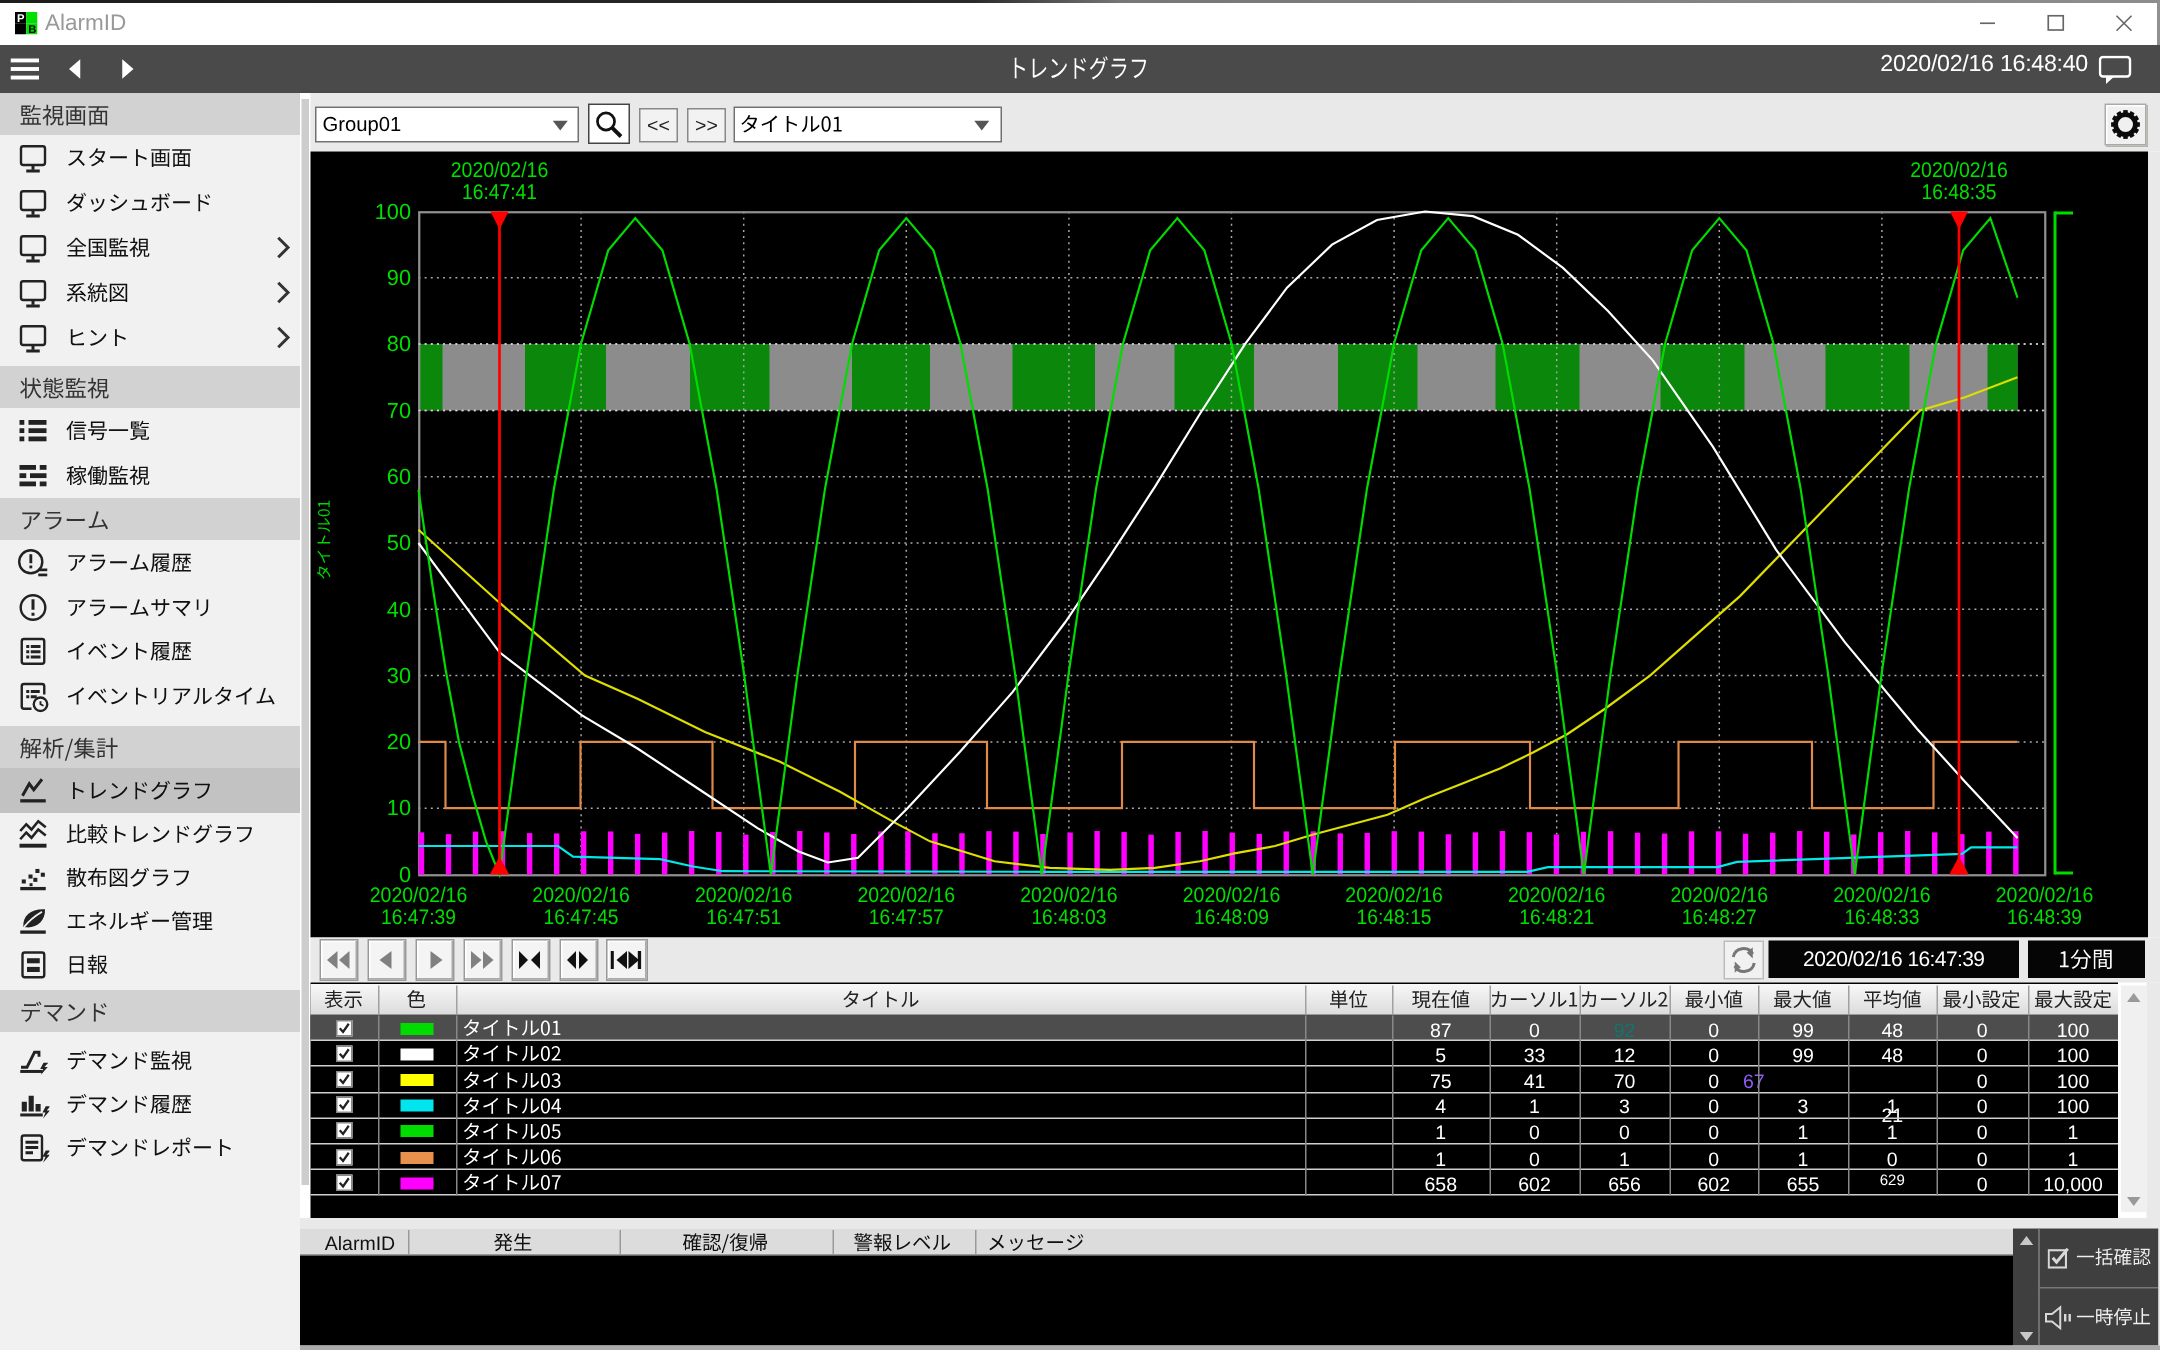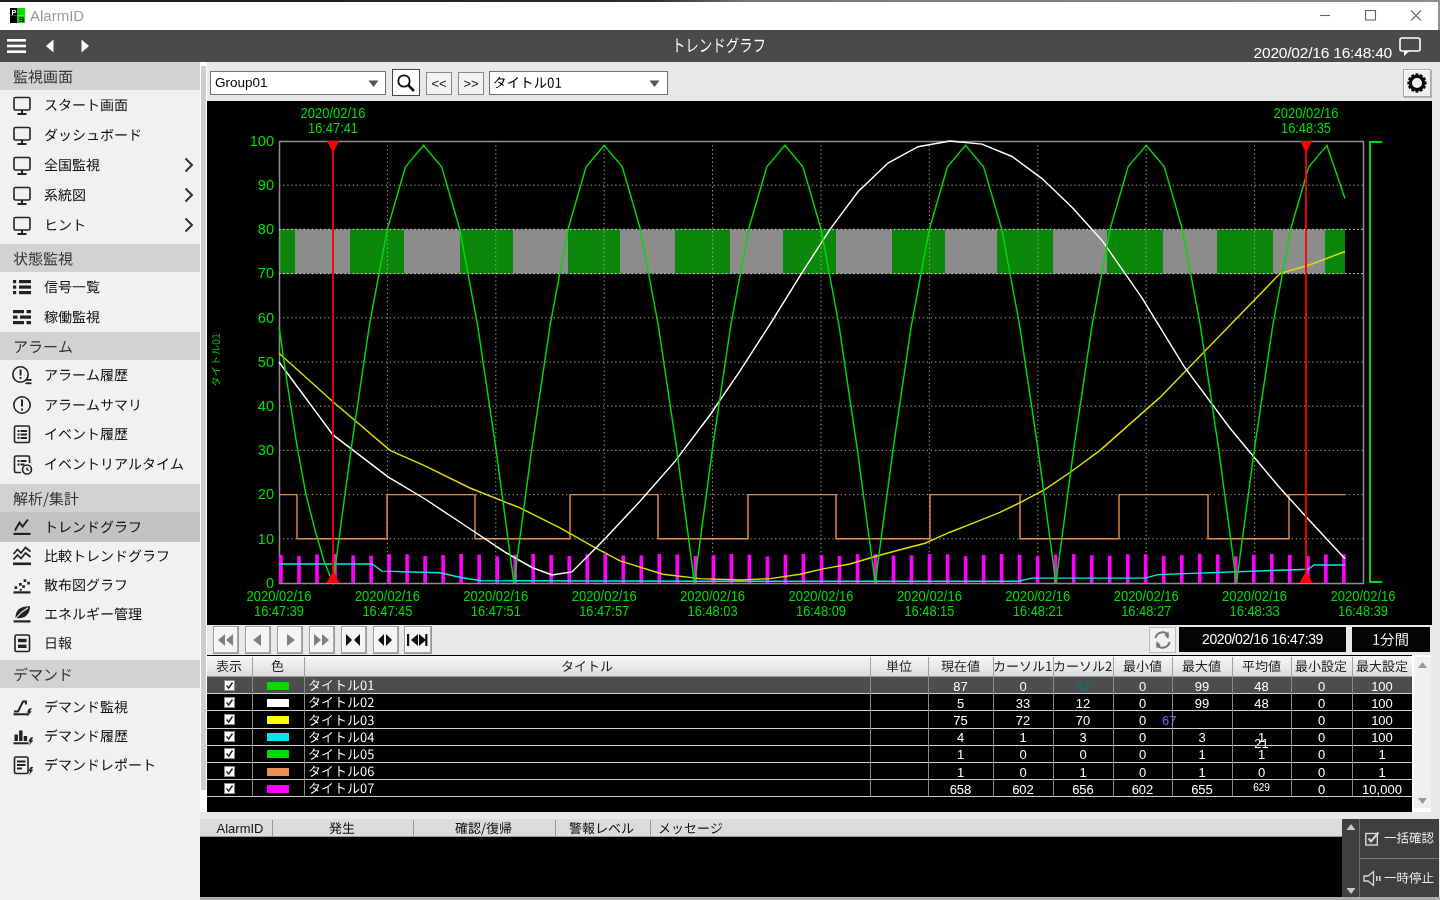--- a/index.html
+++ b/index.html
@@ -28,21 +28,21 @@
     <rect x="0" y="6.7" width="19" height="2.6" fill="#fff"></rect>
     <rect x="0" y="12.4" width="19" height="2.6" fill="#fff"></rect>
 <polygon points="46.5,1.5 46.5,14.5 39,8" fill="#fff"></polygon>
 <polygon points="74.5,1.5 74.5,14.5 82,8" fill="#fff"></polygon>
   </svg>
 <svg style="position:absolute;left:671.5px;top:32.4px;" width="95.0" height="24.1">
     <g transform="translate(0,19.72) scale(0.79,1)">
       <path d="M5.7 -1.5C5.7 -0.9 5.7 -0 5.6 0.5H7.3C7.2 -0.1 7.2 -1 7.2 -1.5L7.1 -7.1C9 -6.5 12 -5.4 13.8 -4.4L14.4 -5.8C12.6 -6.7 9.4 -7.9 7.1 -8.6V-11.4C7.1 -11.9 7.2 -12.6 7.3 -13.2H5.6C5.7 -12.6 5.7 -11.9 5.7 -11.4C5.7 -10 5.7 -2.4 5.7 -1.5Z M20.8 -0.5 21.8 0.3C22 0.1 22.3 0.1 22.5 0C26.7 -1.2 30.2 -3.3 32.4 -6.1L31.7 -7.3C29.5 -4.5 25.6 -2.3 22.4 -1.5C22.4 -2.3 22.4 -9.5 22.4 -11.1C22.4 -11.6 22.4 -12.2 22.5 -12.6H20.8C20.9 -12.3 20.9 -11.5 20.9 -11.1C20.9 -9.5 20.9 -2.4 20.9 -1.4C20.9 -1 20.9 -0.8 20.8 -0.5Z M37.9 -12.5 36.9 -11.4C38.1 -10.6 40.3 -8.8 41.1 -7.9L42.2 -8.9C41.2 -9.9 39.1 -11.7 37.9 -12.5ZM36.4 -1.1 37.3 0.3C40.1 -0.2 42.3 -1.2 44 -2.3C46.5 -3.9 48.5 -6.2 49.7 -8.4L48.9 -9.8C47.9 -7.7 45.8 -5.2 43.2 -3.6C41.6 -2.6 39.4 -1.5 36.4 -1.1Z M62.2 -12.2 61.2 -11.8C61.8 -11.1 62.3 -10.1 62.7 -9.2L63.7 -9.7C63.3 -10.5 62.6 -11.6 62.2 -12.2ZM64.2 -13.1 63.3 -12.6C63.9 -11.9 64.4 -11 64.9 -10.1L65.8 -10.6C65.4 -11.4 64.7 -12.5 64.2 -13.1ZM56.2 -1.3C56.2 -0.6 56.2 0.2 56.1 0.7H57.7C57.7 0.2 57.6 -0.7 57.6 -1.3V-6.9C59.5 -6.3 62.4 -5.2 64.3 -4.1L64.9 -5.6C63.1 -6.5 59.9 -7.7 57.6 -8.4V-11.2C57.6 -11.7 57.7 -12.4 57.7 -12.9H56C56.2 -12.4 56.2 -11.6 56.2 -11.2C56.2 -9.7 56.2 -2.2 56.2 -1.3Z M81 -13.6 80.1 -13.2C80.6 -12.6 81.1 -11.5 81.5 -10.9L82.4 -11.3C82 -12 81.4 -13 81 -13.6ZM82.9 -14.3 82 -13.9C82.5 -13.3 83 -12.3 83.4 -11.6L84.3 -12C84 -12.6 83.3 -13.7 82.9 -14.3ZM76.4 -12.8 74.9 -13.3C74.8 -12.9 74.5 -12.3 74.3 -12C73.6 -10.4 71.9 -8 69 -6.2L70.2 -5.3C72 -6.6 73.5 -8.1 74.5 -9.5H80.2C79.9 -8 78.8 -5.8 77.5 -4.2C76 -2.4 73.8 -0.9 70.7 0.1L72 1.2C75.1 -0 77.2 -1.6 78.7 -3.5C80.2 -5.3 81.3 -7.6 81.7 -9.3C81.8 -9.6 82 -10 82.1 -10.2L81 -10.9C80.7 -10.8 80.4 -10.7 79.9 -10.7H75.3L75.7 -11.5C75.9 -11.8 76.2 -12.3 76.4 -12.8Z M88.9 -12.7V-11.3C89.4 -11.3 89.9 -11.3 90.5 -11.3C91.4 -11.3 96.2 -11.3 97.1 -11.3C97.7 -11.3 98.3 -11.3 98.7 -11.3V-12.7C98.3 -12.6 97.7 -12.6 97.1 -12.6C96.1 -12.6 91.4 -12.6 90.5 -12.6C89.9 -12.6 89.4 -12.6 88.9 -12.7ZM99.9 -8.2 99 -8.8C98.8 -8.7 98.4 -8.7 98 -8.7C97.2 -8.7 89.9 -8.7 89.1 -8.7C88.6 -8.7 88 -8.7 87.4 -8.8V-7.3C88 -7.4 88.7 -7.4 89.1 -7.4C90.1 -7.4 97.3 -7.4 98.1 -7.4C97.8 -6.2 97.1 -4.7 96.1 -3.6C94.6 -2.1 92.5 -1 90.1 -0.5L91.1 0.7C93.3 0.1 95.4 -0.9 97.2 -2.9C98.5 -4.2 99.2 -6 99.7 -7.7C99.7 -7.8 99.8 -8 99.9 -8.2Z M116.6 -11.3 115.6 -12C115.3 -11.9 115 -11.9 114.7 -11.9C113.9 -11.9 107.1 -11.9 106.2 -11.9C105.6 -11.9 104.9 -11.9 104.5 -12V-10.5C104.9 -10.5 105.5 -10.5 106.2 -10.5C107.1 -10.5 113.9 -10.5 114.9 -10.5C114.6 -8.9 113.8 -6.5 112.6 -5C111.2 -3.2 109.3 -1.7 106 -0.9L107.2 0.4C110.3 -0.6 112.3 -2.2 113.8 -4.2C115.2 -5.9 116 -8.7 116.4 -10.5C116.5 -10.8 116.5 -11.1 116.6 -11.3Z" fill="#fff"></path>
     </g>
   </svg>
-<div class="abs" style="right:48px;top:44px;font-size:15.5px;letter-spacing:-0.2px;color:#fff">2020/02/16 16:48:40</div>
+<div class="abs" style="right:48px;top:34px;font-size:15.5px;letter-spacing:-0.2px;color:#fff">2020/02/16 16:48:40</div>
 <svg class="abs" style="left:1399px;top:37px" width="24" height="20">
 <rect x="1" y="1" width="20" height="13" rx="2" fill="none" stroke="#fff" stroke-width="1.6"></rect>
 <path d="M5,14 L5,19 L10.5,14 Z" fill="#fff"></path>
   </svg>
 <div class="abs" style="left:0;top:62px;width:200px;height:838px;background:#f1f1f1"></div>
 <div class="abs" style="left:200px;top:62px;width:7px;height:757px;background:#fff"></div>
 <div class="abs" style="left:201px;top:66px;width:5px;height:724px;background:#cdcdcd"></div>
 <div class="abs" style="left:0;top:62px;width:200px;height:28px;background:#d2d2d2"></div>
 <svg style="position:absolute;left:13px;top:64.5px;" width="61.0" height="21.3">
     <g transform="translate(0,17.4) scale(1.0,1)">
@@ -671,21 +671,21 @@
 <svg class="abs" style="left:225px;top:714.9px" width="9" height="9">
     <polyline points="1.5,4.5 3.7,7 7.5,1.5" stroke="#222" stroke-width="1.5" fill="none"></polyline>
   </svg>
 <div class="abs" style="left:267px;top:715.9px;width:22px;height:8px;background:#ffff00"></div>
 <svg style="position:absolute;left:308px;top:709.6px;" width="67.4" height="18.5">
     <g transform="translate(0,15.08) scale(1.0,1)">
       <path d="M7 -10.2 5.8 -10.6C5.7 -10.2 5.5 -9.8 5.4 -9.6C4.8 -8.4 3.4 -6.4 1.2 -5L2.1 -4.4C3.5 -5.4 4.7 -6.6 5.5 -7.8H9.9C9.6 -6.7 9 -5.3 8.1 -4.2C7.2 -4.8 6.3 -5.5 5.4 -6L4.7 -5.2C5.5 -4.7 6.5 -4 7.4 -3.4C6.3 -2.1 4.6 -0.9 2.4 -0.2L3.4 0.6C5.6 -0.2 7.1 -1.4 8.3 -2.7C8.8 -2.3 9.3 -1.9 9.7 -1.5L10.5 -2.4C10.1 -2.8 9.6 -3.2 9 -3.6C10 -4.9 10.7 -6.4 11 -7.6C11.1 -7.8 11.2 -8.2 11.3 -8.3L10.5 -8.9C10.3 -8.8 10 -8.7 9.6 -8.7H6.1L6.4 -9.2C6.5 -9.4 6.7 -9.9 7 -10.2Z M14.1 -4.7 14.6 -3.7C16.4 -4.2 18.2 -5 19.6 -5.8V-1C19.6 -0.5 19.6 0.2 19.5 0.4H20.8C20.7 0.1 20.7 -0.5 20.7 -1V-6.5C22 -7.4 23.2 -8.3 24.2 -9.4L23.3 -10.2C22.5 -9.1 21.2 -8 19.8 -7.1C18.4 -6.2 16.4 -5.3 14.1 -4.7Z M30.4 -1.1C30.4 -0.7 30.4 -0 30.3 0.4H31.6C31.5 -0 31.5 -0.7 31.5 -1.1L31.5 -5.4C32.9 -5 35.2 -4.1 36.6 -3.3L37 -4.4C35.6 -5.1 33.2 -6.1 31.5 -6.6V-8.7C31.5 -9.1 31.5 -9.7 31.6 -10.1H30.3C30.4 -9.7 30.4 -9.1 30.4 -8.7C30.4 -7.6 30.4 -1.9 30.4 -1.1Z M45.8 -0.3 46.5 0.3C46.6 0.2 46.7 0.1 46.9 0C48.5 -0.7 50.3 -2.1 51.4 -3.6L50.8 -4.5C49.8 -3 48.2 -1.8 47 -1.3C47 -1.7 47 -8 47 -8.8C47 -9.3 47 -9.6 47 -9.8H45.8C45.8 -9.6 45.9 -9.3 45.9 -8.8C45.9 -8 45.9 -1.6 45.9 -1C45.9 -0.7 45.9 -0.5 45.8 -0.3ZM39.9 -0.3 40.8 0.3C41.9 -0.6 42.8 -1.9 43.1 -3.2C43.5 -4.5 43.5 -7.3 43.5 -8.8C43.5 -9.2 43.6 -9.6 43.6 -9.7H42.4C42.5 -9.4 42.5 -9.2 42.5 -8.8C42.5 -7.3 42.5 -4.7 42.1 -3.5C41.7 -2.3 41 -1.1 39.9 -0.3Z M55.6 0.2C57.4 0.2 58.6 -1.5 58.6 -4.8C58.6 -8.1 57.4 -9.7 55.6 -9.7C53.8 -9.7 52.6 -8.1 52.6 -4.8C52.6 -1.5 53.8 0.2 55.6 0.2ZM55.6 -0.8C54.5 -0.8 53.8 -2 53.8 -4.8C53.8 -7.6 54.5 -8.8 55.6 -8.8C56.7 -8.8 57.4 -7.6 57.4 -4.8C57.4 -2 56.7 -0.8 55.6 -0.8Z M62.6 0.2C64.3 0.2 65.7 -0.8 65.7 -2.5C65.7 -3.9 64.8 -4.7 63.7 -5V-5C64.7 -5.4 65.4 -6.2 65.4 -7.3C65.4 -8.8 64.2 -9.7 62.6 -9.7C61.5 -9.7 60.7 -9.2 59.9 -8.6L60.6 -7.8C61.1 -8.4 61.8 -8.7 62.6 -8.7C63.6 -8.7 64.2 -8.1 64.2 -7.2C64.2 -6.2 63.5 -5.4 61.5 -5.4V-4.5C63.7 -4.5 64.5 -3.7 64.5 -2.6C64.5 -1.5 63.7 -0.8 62.6 -0.8C61.5 -0.8 60.8 -1.3 60.2 -1.9L59.6 -1.1C60.2 -0.5 61.2 0.2 62.6 0.2Z" fill="#fff"></path>
     </g>
   </svg>
 <div class="abs" style="left:920.5px;top:712.9px;width:80px;text-align:center;font-size:13px;color:#fff">75</div>
-<div class="abs" style="left:983.0px;top:712.9px;width:80px;text-align:center;font-size:13px;color:#fff">72</div>
+<div class="abs" style="left:983.0px;top:712.9px;width:80px;text-align:center;font-size:13px;color:#fff">41</div>
 <div class="abs" style="left:1043.0px;top:712.9px;width:80px;text-align:center;font-size:13px;color:#fff">70</div>
 <div class="abs" style="left:1102.5px;top:712.9px;width:80px;text-align:center;font-size:13px;color:#fff">0</div>
 <div class="abs" style="left:1162.0px;top:712.9px;width:80px;text-align:left;font-size:13px;color:#8b5cf6">67</div>
 <div class="abs" style="left:1221.5px;top:736px;width:80px;text-align:center;font-size:13px;color:#fff">21</div>
 <div class="abs" style="left:1281.5px;top:712.9px;width:80px;text-align:center;font-size:13px;color:#fff">0</div>
 <div class="abs" style="left:1342.0px;top:712.9px;width:80px;text-align:center;font-size:13px;color:#fff">100</div>
 <div class="abs" style="left:207px;top:744.8px;width:1205px;height:1px;background:#d0d0d0"></div>
 <div class="abs" style="left:224px;top:731.1px;width:11px;height:11px;background:#fff;border:1px solid #888"></div>
 <svg class="abs" style="left:225px;top:732.1px" width="9" height="9">
     <polyline points="1.5,4.5 3.7,7 7.5,1.5" stroke="#222" stroke-width="1.5" fill="none"></polyline>

